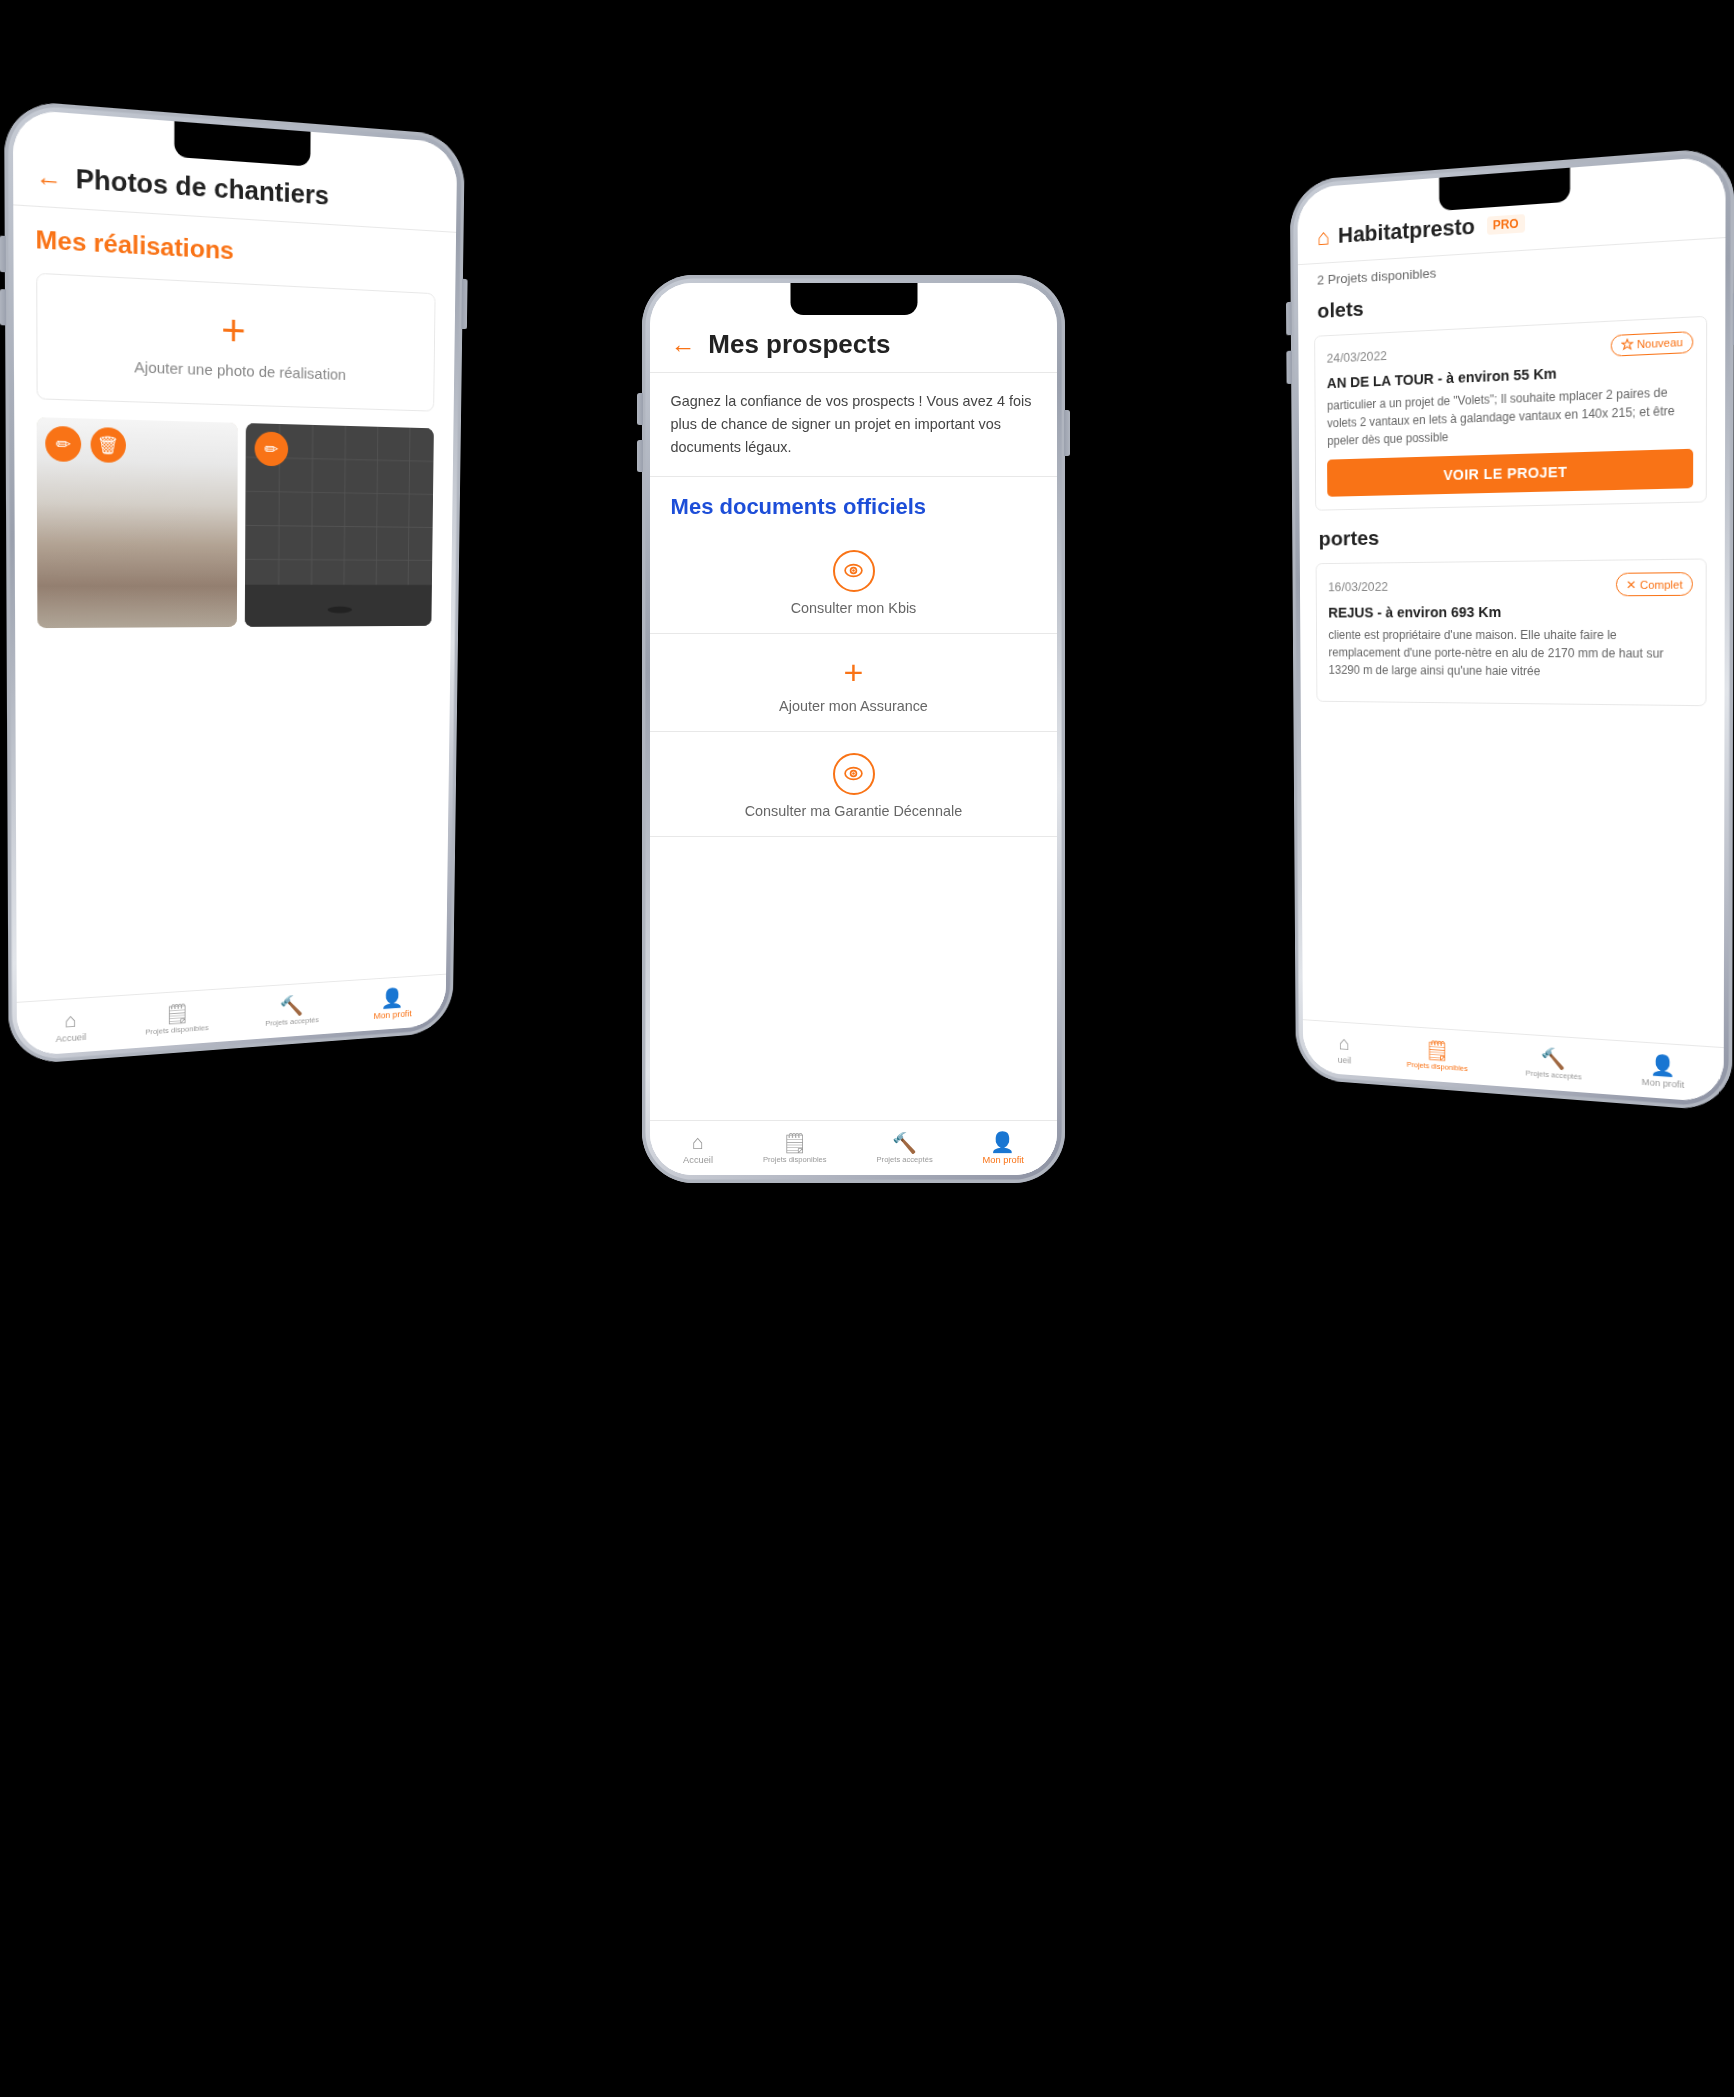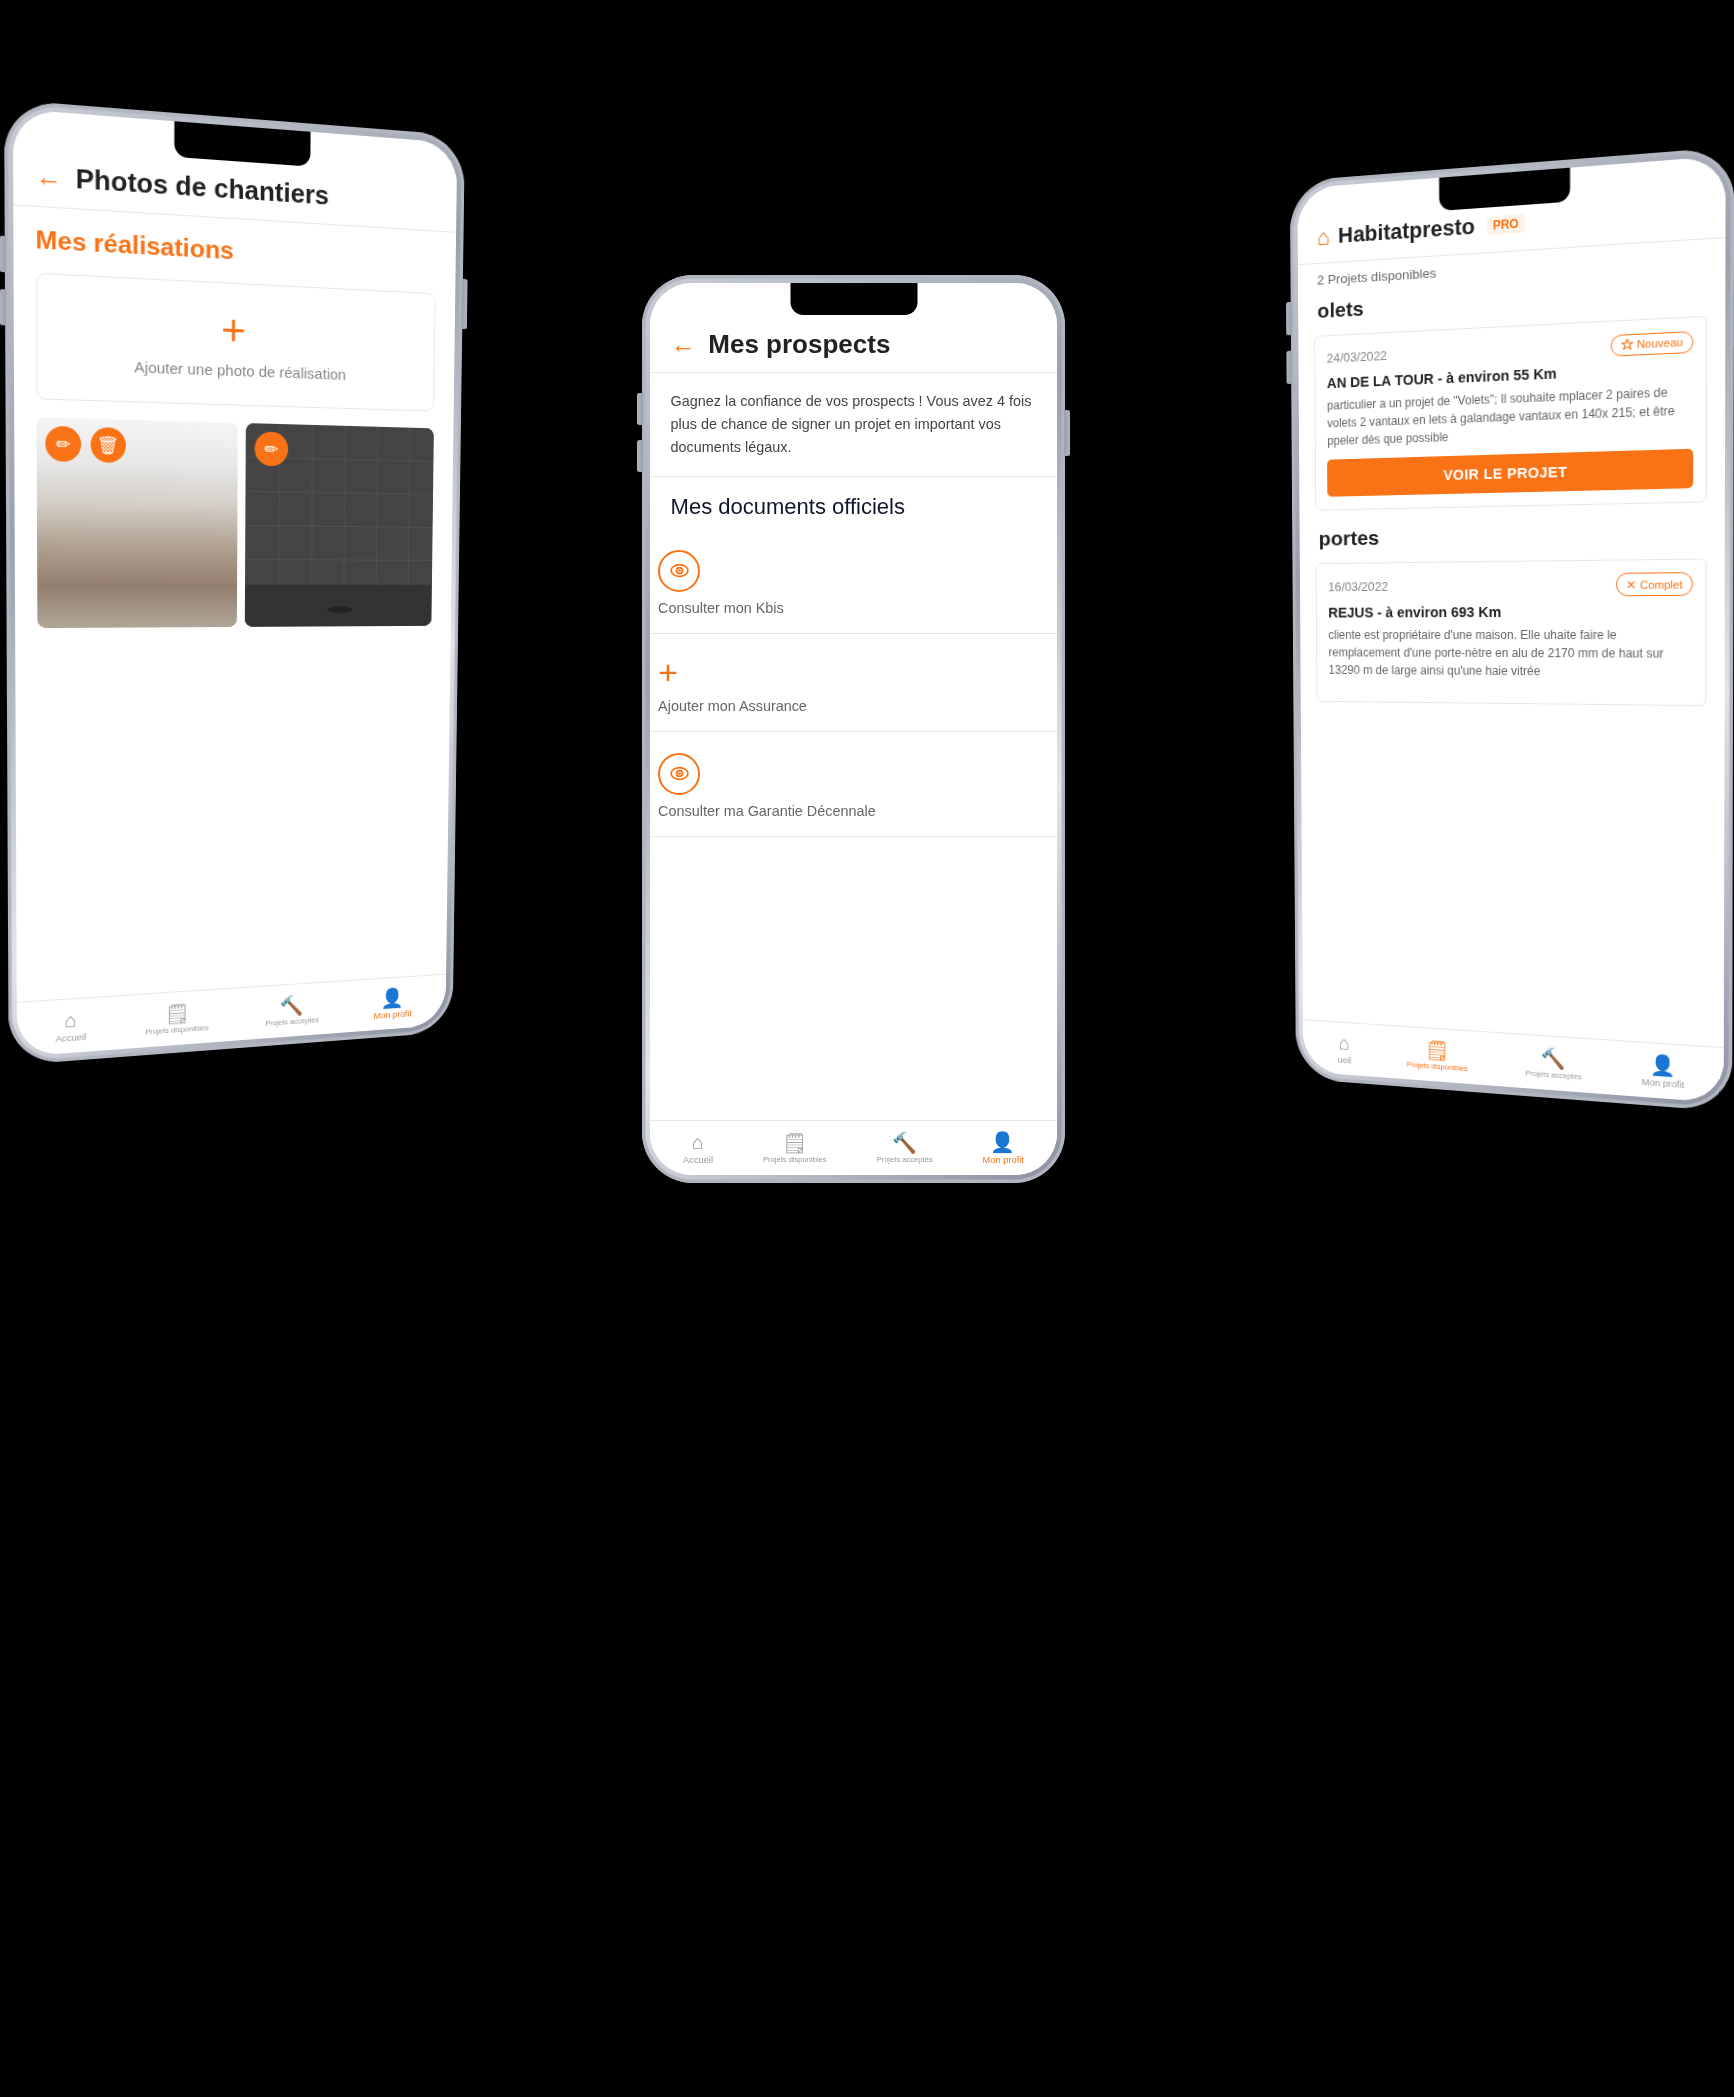--- a/index.html
+++ b/index.html
@@ -281,29 +281,29 @@
       border-bottom: 0.8px solid #e8e8e8;
     }
     .desc-text {
       font-size: 14.4px;
       color: #444;
       line-height: 1.6;
       padding: 17px 21px;
       border-bottom: 0.8px solid #e8e8e8;
     }
     .doc-section-title {
-      color: #0f172a;
+      color: #1d4ed8;
       font-size: 22px;
-      font-weight: 400;
+      font-weight: 700;
       padding: 17px 21px 8.5px;
     }
     .doc-item {
       display: flex;
       flex-direction: column;
-      align-items: flex-start;
+      align-items: center;
       padding: 21px 8.5px 17px;
       border-bottom: 0.8px solid #e8e8e8;
       gap: 8.5px;
     }
     .doc-icon-circle {
       width: 42px;
       height: 42px;
       border-radius: 50%;
       border: 2.5px solid #f97316;
       display: flex;

